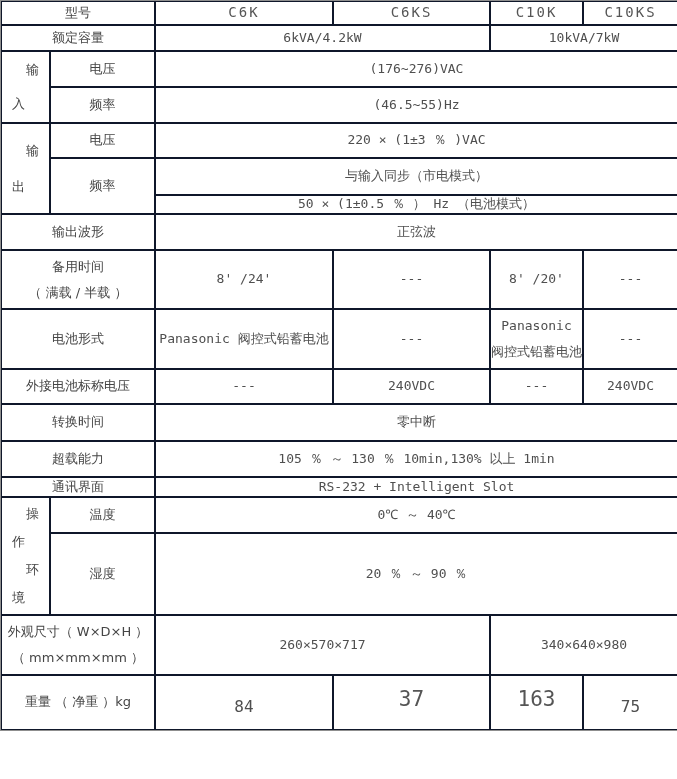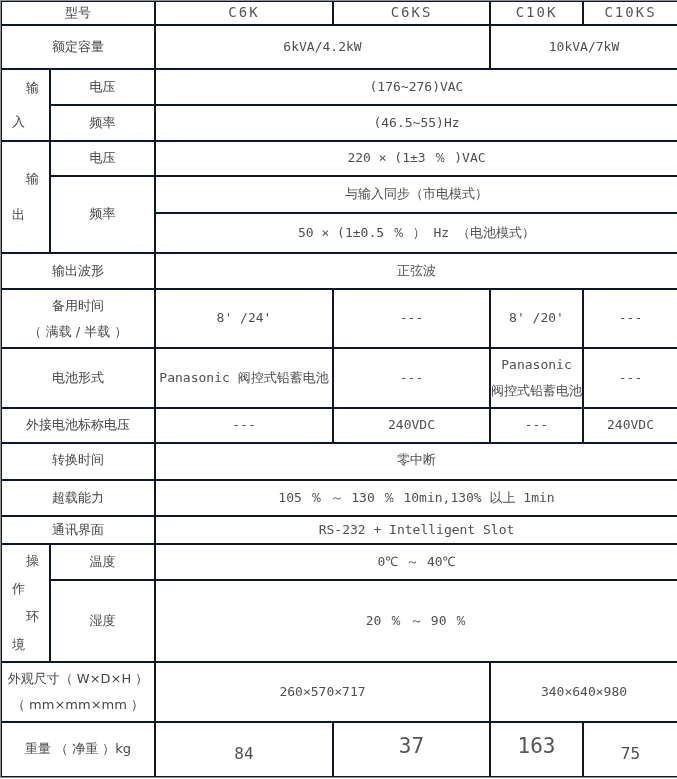--- a/index.html
+++ b/index.html
@@ -18,24 +18,24 @@
     font-size:13px;
     padding:0;
     overflow:hidden;
     line-height:1.25;
   }
   .mono{font-family:"DejaVu Sans Mono","Liberation Mono",monospace;}
   .model{font-family:"DejaVu Sans Mono","Liberation Mono",monospace;font-size:14px;letter-spacing:2px;color:#555;}
   .lbl{color:#454545;}
   .val{color:#4f4f4f;}
   
-  tr.r1{height:24px;}  tr.r2{height:44px;}  tr.r3{height:36px;}  tr.r4{height:36px;}
-  tr.r5{height:35px;}  tr.r6{height:37px;}  tr.r7{height:40px;}  tr.r8{height:36px;}
-  tr.r9{height:59px;}  tr.r10{height:60px;} tr.r11{height:35px;} tr.r12{height:37px;font-family:Liberation Mono, monospace;}
-  tr.r13{height:36px;} tr.r14{height:28px;} tr.r15{height:36px;} tr.r16{height:82px;}
+  tr.r1{height:24px;}  tr.r2{height:26px;}  tr.r3{height:36px;}  tr.r4{height:36px;}
+  tr.r5{height:35px;}  tr.r6{height:37px;}  tr.r7{height:19px;}  tr.r8{height:36px;}
+  tr.r9{height:59px;}  tr.r10{height:60px;} tr.r11{height:35px;} tr.r12{height:37px;}
+  tr.r13{height:36px;} tr.r14{height:20px;} tr.r15{height:36px;} tr.r16{height:82px;}
   tr.r17{height:60px;} tr.r18{height:55px;}
   
   .vgroup{display:flex;flex-direction:column;justify-content:center;align-items:stretch;height:100%;}
   .vchar{text-align:center;font-size:13px;color:#454545;}
   .vchar.vr{transform:translateX(7px);}
   .vchar.vl{transform:translateX(-7px);}
   .v2 .vchar{line-height:34px;}
   .v3 .vchar{line-height:36px;}
   .v4 .vchar{line-height:28px;}
   .twoline div{line-height:26px;}

